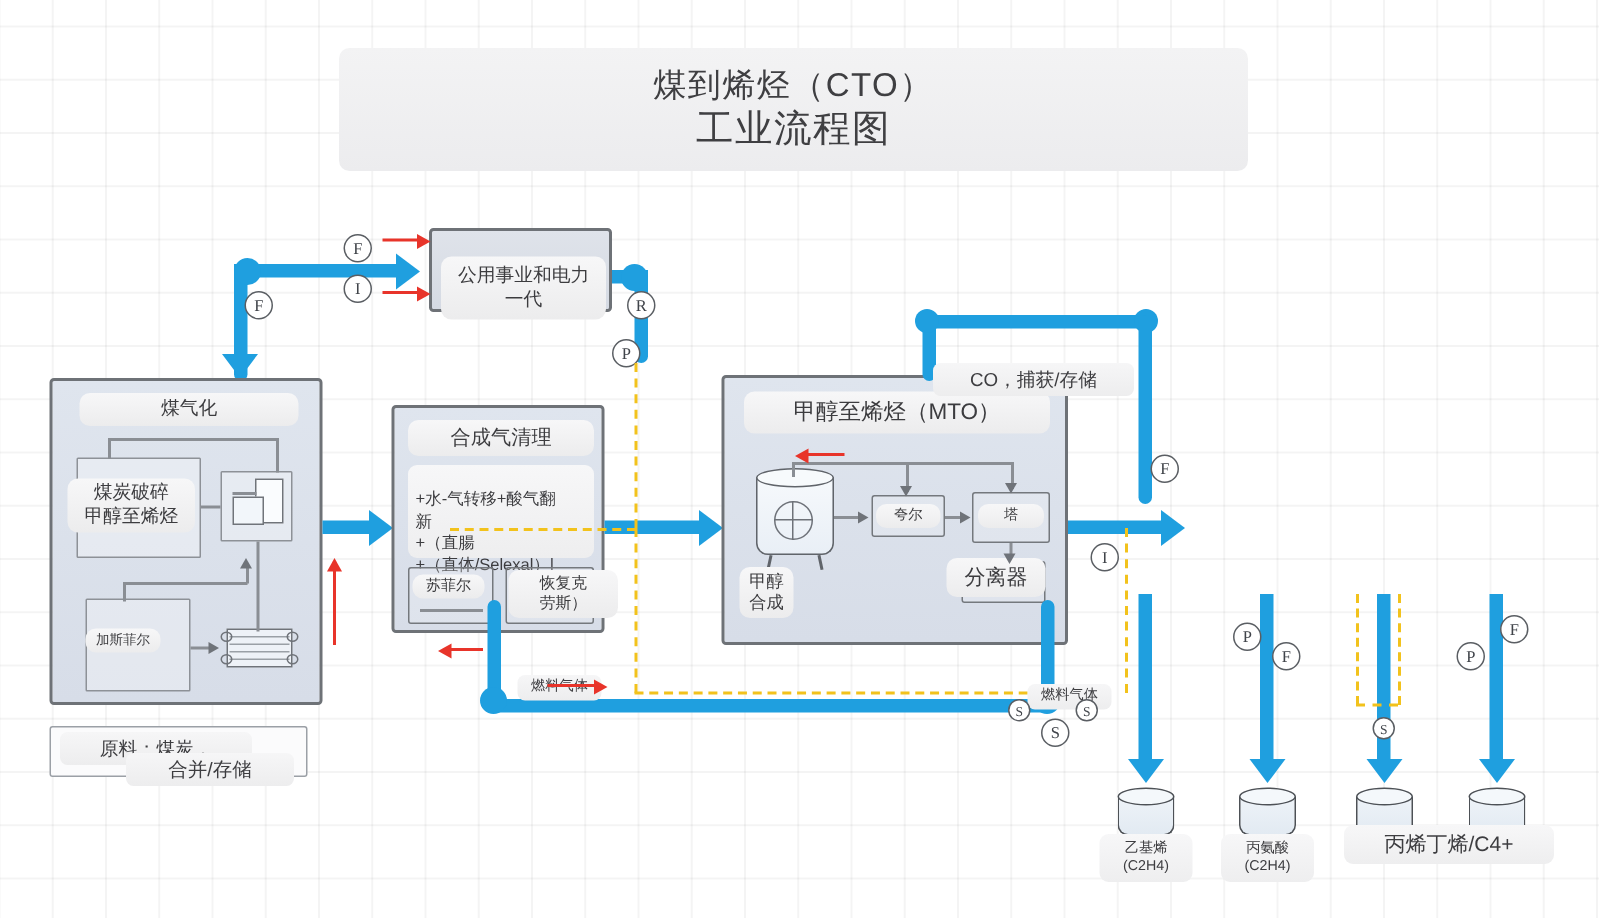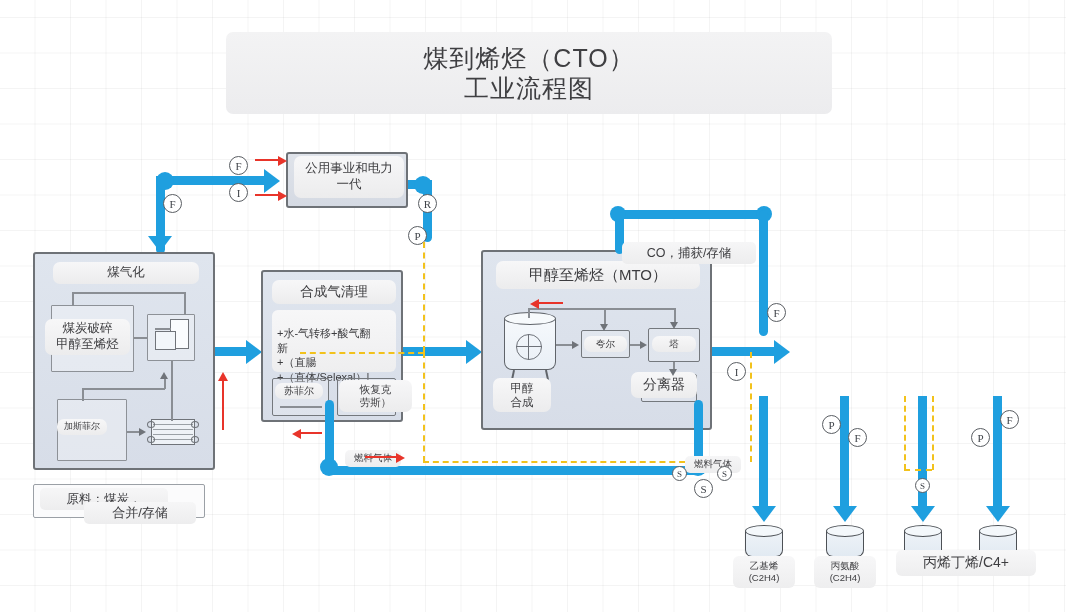--- a/index.html
+++ b/index.html
@@ -21,21 +21,21 @@
   .abs{position:absolute;box-sizing:border-box;}
 
   
   #title-banner{
     left:226px;top:32px;width:606px;height:82px;
     background:linear-gradient(180deg,#f3f3f4 0%,#ececee 100%);
     border-radius:7px;
     display:flex;flex-direction:column;align-items:center;justify-content:center;
     color:#3f3f42;
   }
-  #title-banner .t1{font-size:25px;letter-spacing:1px;line-height:1.22;}
+  #title-banner .t1{font-size:22px;letter-spacing:1px;line-height:1.22;}
   #title-banner .t2{font-size:25px;letter-spacing:1px;line-height:1.22;}
 
   
   .section{
     background:linear-gradient(180deg,#dfe5ee 0%,#d7dde8 100%);
     border:2px solid #6e7277;
     border-radius:3px;
   }
   .pill{
     background:linear-gradient(180deg,#f7f7f8 0%,#ececed 100%);
@@ -134,21 +134,21 @@
   </div>
 
   <div class="abs pipe pipe-v pipe-round" style="left:156px;top:176px;height:78px;"></div>
   <div class="abs pipe pipe-h" style="left:156px;top:176px;width:110px;"></div>
   <div class="abs" style="left:156px;top:172px;width:18px;height:18px;border-radius:9px;background:#1f9fdf;"></div>
   <div class="abs arrow-r" style="left:264px;top:169px;"></div>
 
   <div class="abs arrow-d" style="left:148px;top:236px;"></div>
 
   <div class="abs section" style="left:286px;top:152px;width:122px;height:56px;background:linear-gradient(180deg,#dfe3ea 0%,#d5dae3 100%);">
-    <div class="abs pill" style="left:6px;top:2px;width:110px;height:42px;font-size:12.5px;">
+    <div class="abs pill" style="left:6px;top:17px;width:110px;height:42px;font-size:12.5px;">
       <div>
         <div>公用事业和电力</div>
         <div>一代</div>
       </div>
     </div>
   </div>
 
   <div class="abs tag" style="left:229px;top:156px;">F</div>
   <div class="abs tag" style="left:229px;top:183px;">I</div>
   <div class="abs red-line" style="left:255px;top:159px;width:26px;"></div>
@@ -284,21 +284,21 @@
 
     <div class="abs g-h" style="left:45px;top:56px;width:147px;"></div>
     <div class="abs g-v" style="left:45px;top:56px;height:10px;"></div>
     <div class="abs g-v" style="left:121px;top:56px;height:20px;"></div>
     <div class="abs g-arrow-d" style="left:117px;top:72px;"></div>
     <div class="abs g-v" style="left:191px;top:56px;height:18px;"></div>
     <div class="abs g-arrow-d" style="left:187px;top:70px;"></div>
     <div class="abs red-line" style="left:52px;top:50px;width:28px;"></div>
     <div class="abs red-head-l" style="left:47px;top:47px;"></div>
 
-    <div class="abs pill" style="left:10px;top:126px;width:58px;height:34px;font-size:11.5px;justify-content:center;">
+    <div class="abs pill" style="left:10px;top:126px;width:36px;height:34px;font-size:11.5px;justify-content:center;">
       <div>
         <div>甲醇</div>
         <div>合成</div>
       </div>
     </div>
   </div>
 
 
   <div class="abs pipe pipe-v pipe-round" style="left:615px;top:212px;height:42px;"></div>
   <div class="abs pipe pipe-h pipe-round" style="left:615px;top:210px;width:150px;"></div>

